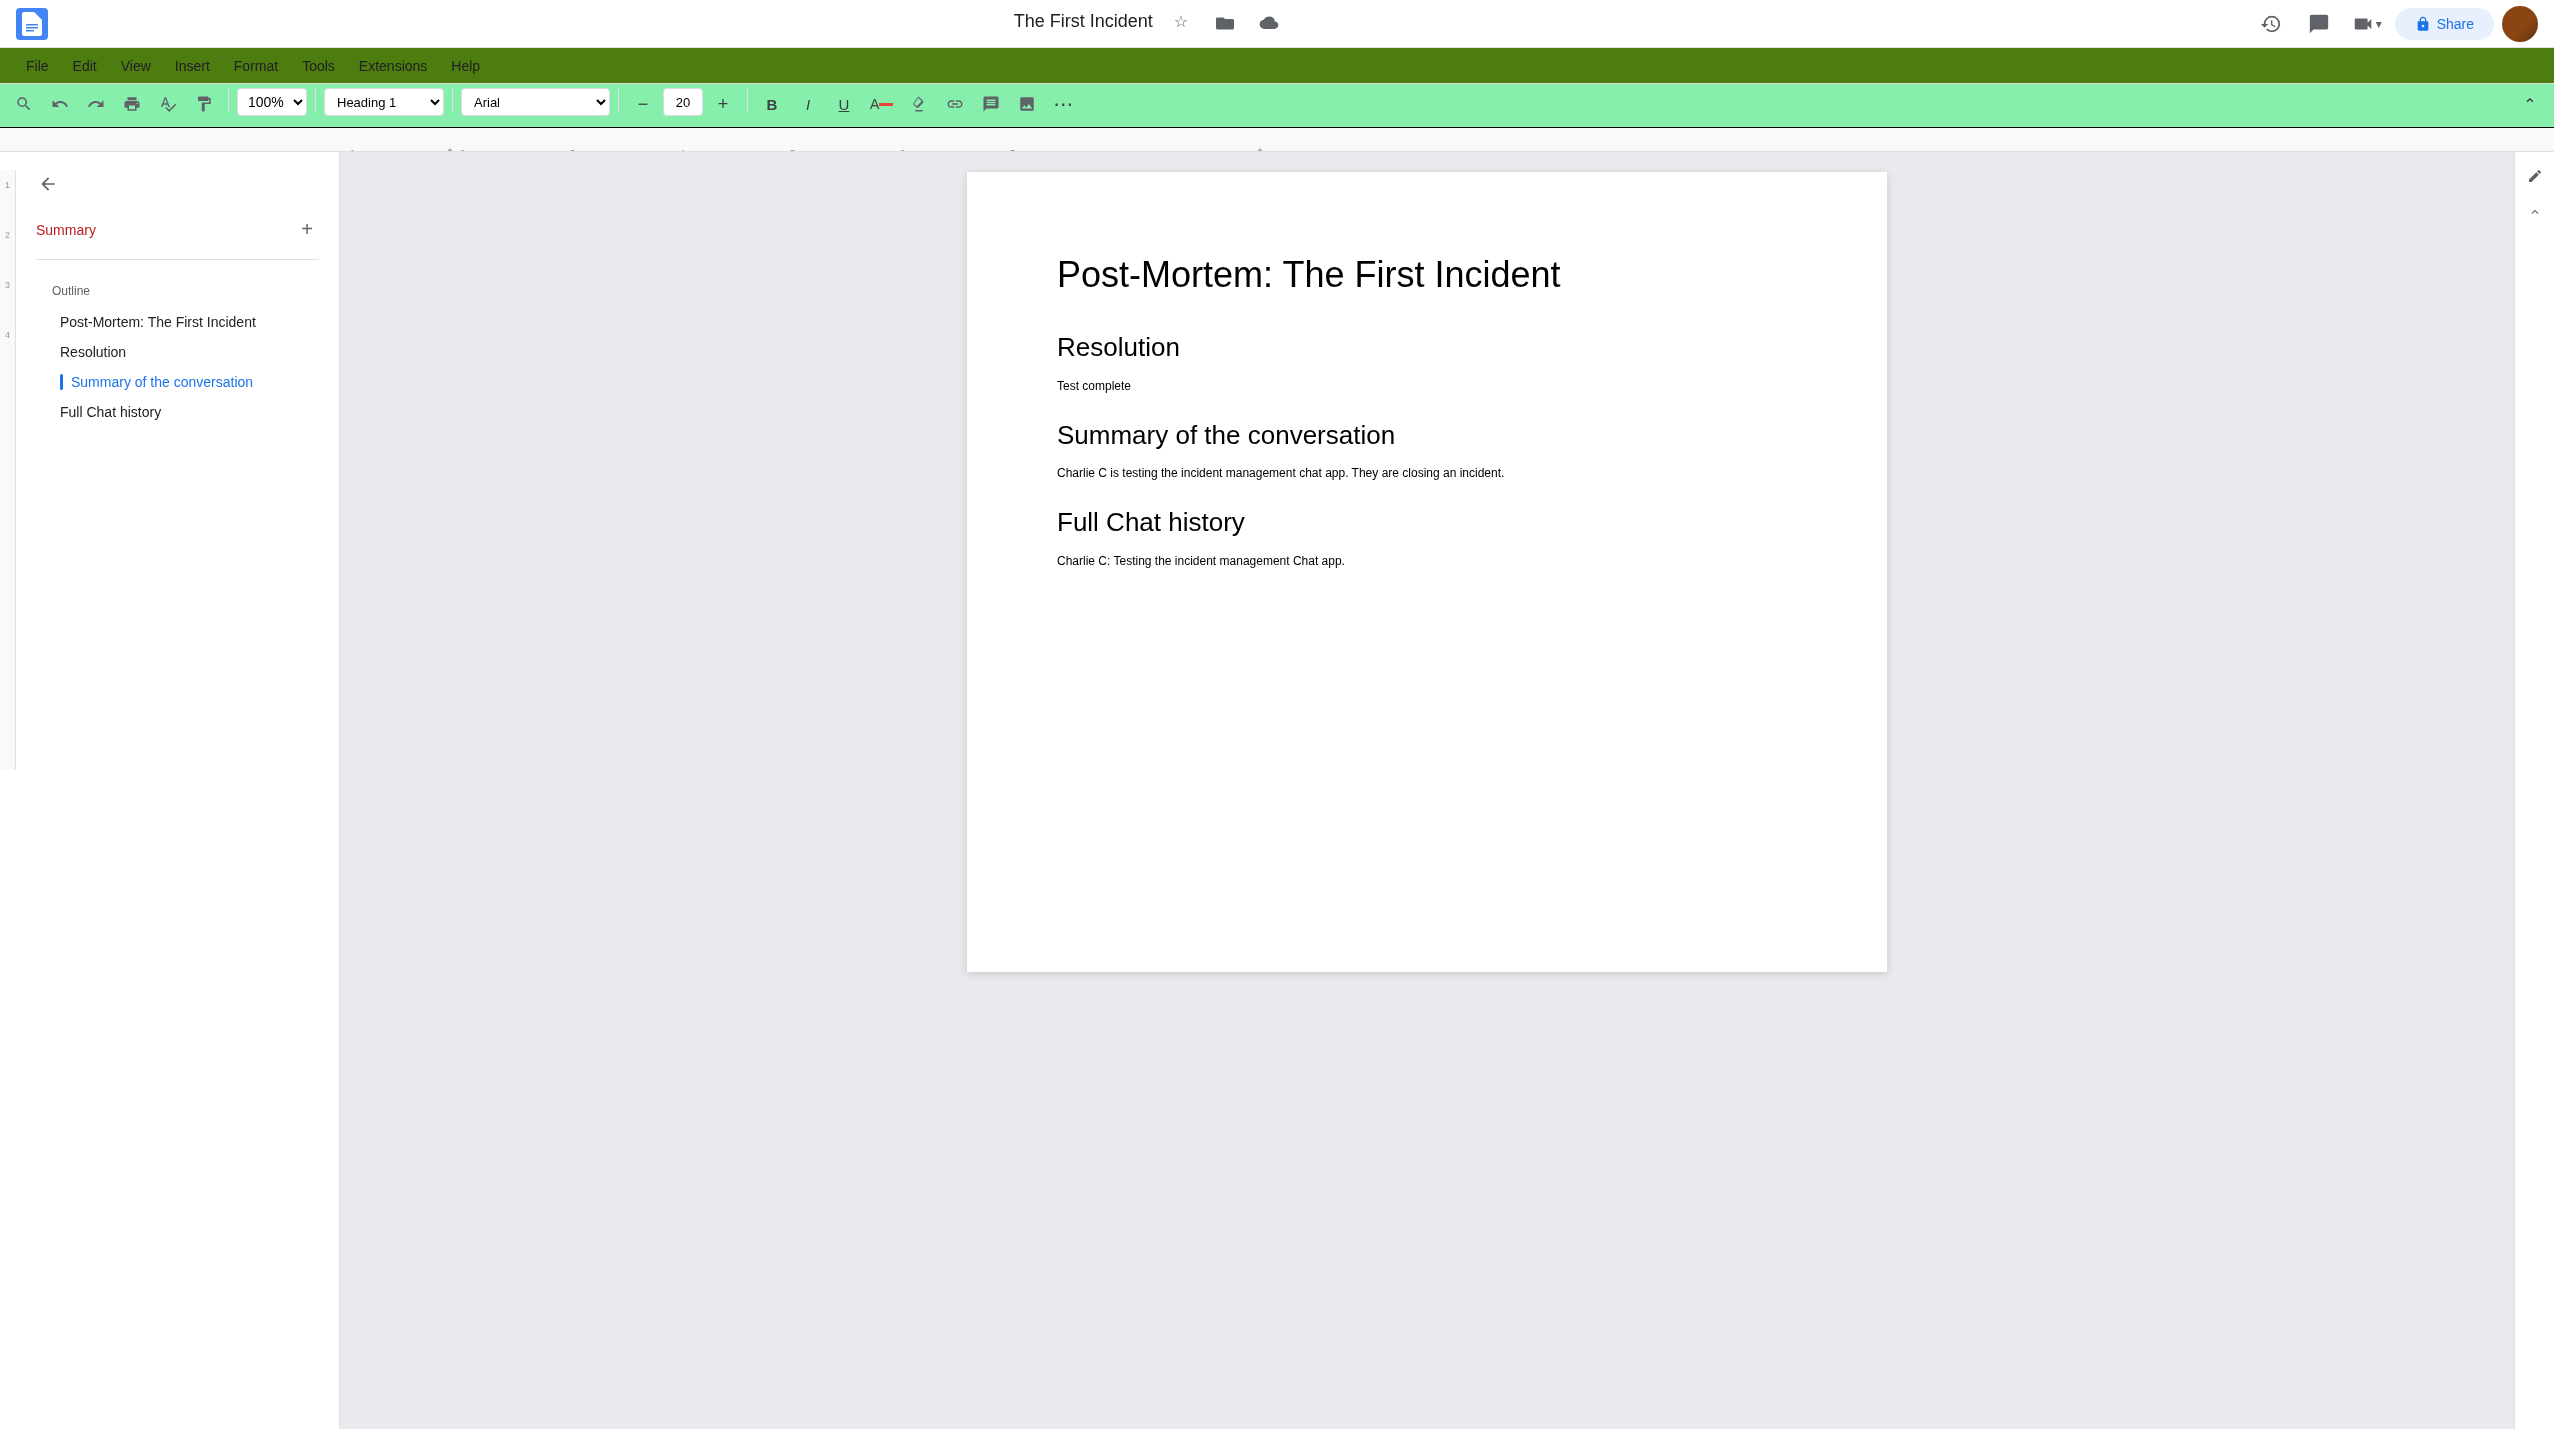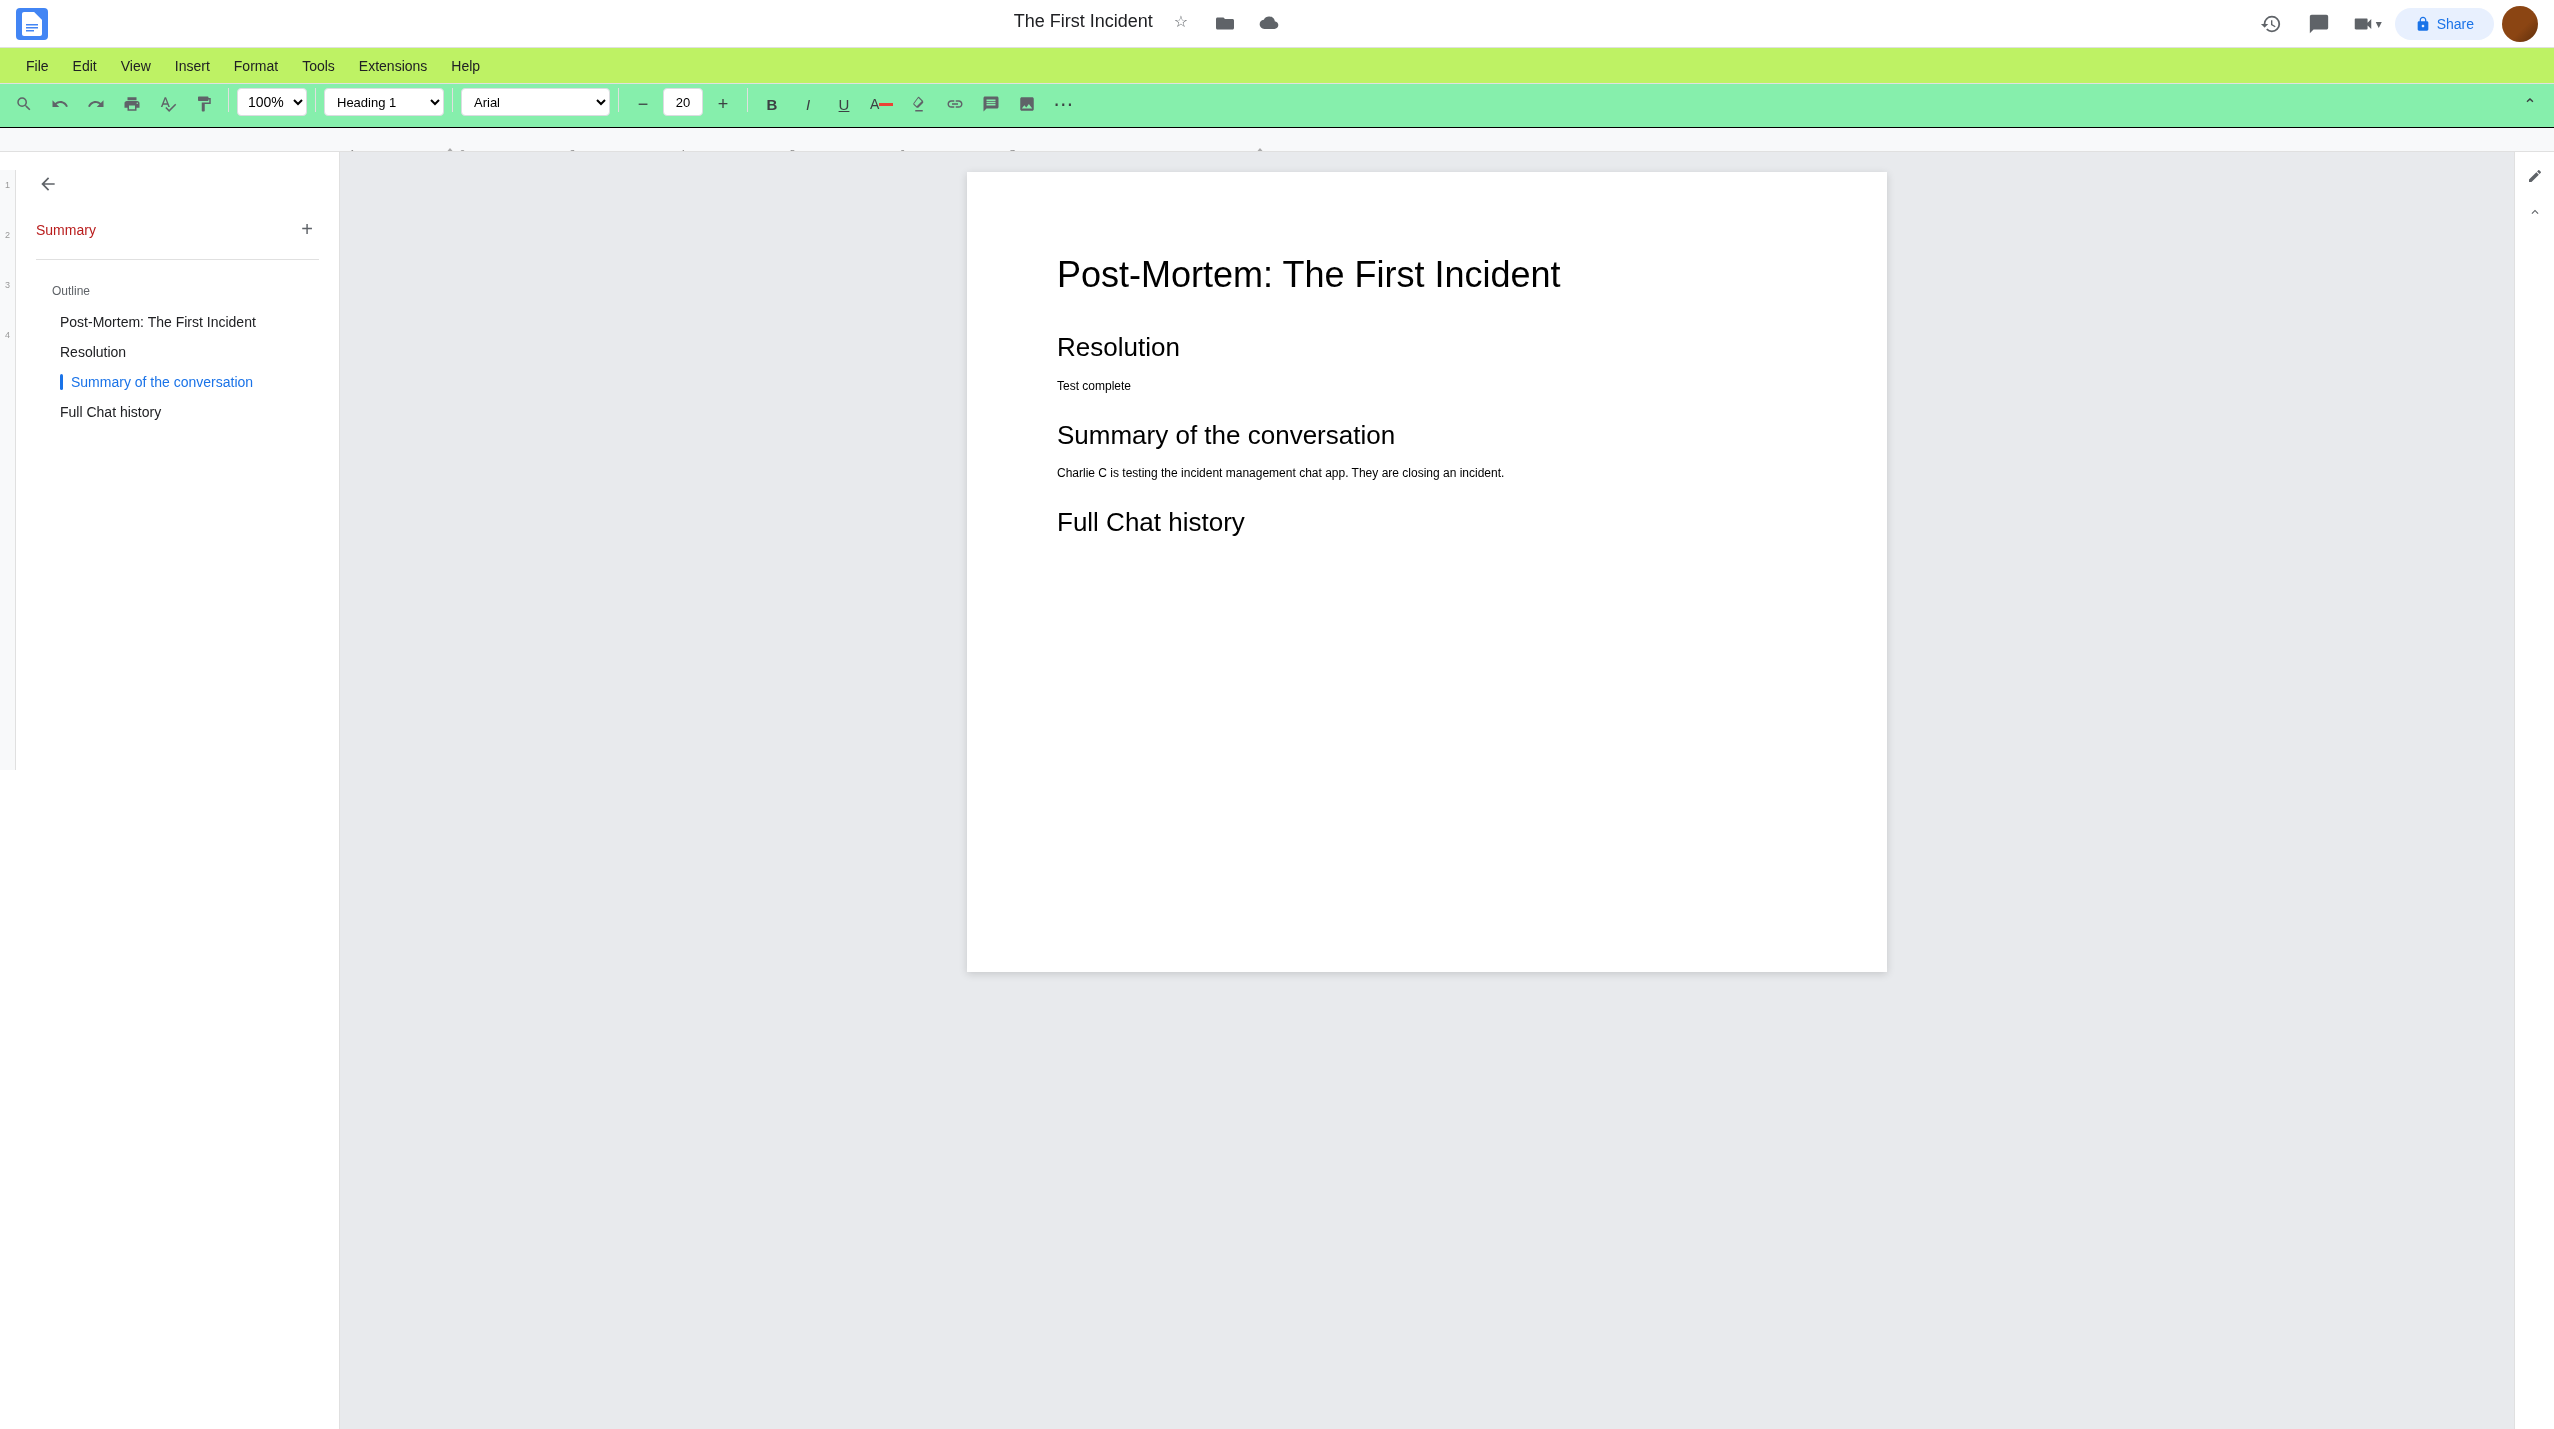--- a/index.html
+++ b/index.html
@@ -35,21 +35,21 @@
       padding: 8px 20px; font-size: 14px; font-weight: 500; cursor: pointer;
       display: flex; align-items: center; gap: 6px;
     }
     .avatar {
       width: 36px; height: 36px; border-radius: 50%; background: #8B4513;
       overflow: hidden; cursor: pointer;
     }
 
     
     .menu-bar {
-      background: #bef264;
+      background: #4d7c0f;
       display: flex;
       align-items: center;
       padding: 0 16px;
       height: 36px;
       gap: 4px;
       border-bottom: 1px solid #e0e0e0;
     }
     .menu-item {
       padding: 4px 10px; font-size: 14px; color: #202124;
       cursor: pointer; border-radius: 4px;
@@ -433,20 +433,21 @@
       </div>
 
       <div>
         <div class="doc-h2">Summary of the conversation</div>
         <div class="doc-body">Charlie C is testing the incident management chat app. They are closing an incident.</div>
       </div>
 
       <div>
         <div class="doc-h2">Full Chat history</div>
         <div class="doc-body">
+          <div>Charlie C: Testing the incident management Chat app.</div>
         </div>
       </div>
     </div>
   </div>
 
   <div class="right-panel">
     <button class="right-panel-btn" title="Editing">
       <svg width="16" height="16" viewBox="0 0 24 24" fill="#5f6368">
           <path d="M3 17.25V21h3.75L17.81 9.94l-3.75-3.75L3 17.25zM20.71 7.04c.39-.39.39-1.02 0-1.41l-2.34-2.34c-.39-.39-1.02-.39-1.41 0l-1.83 1.83 3.75 3.75 1.83-1.83z"></path>
         </svg>

